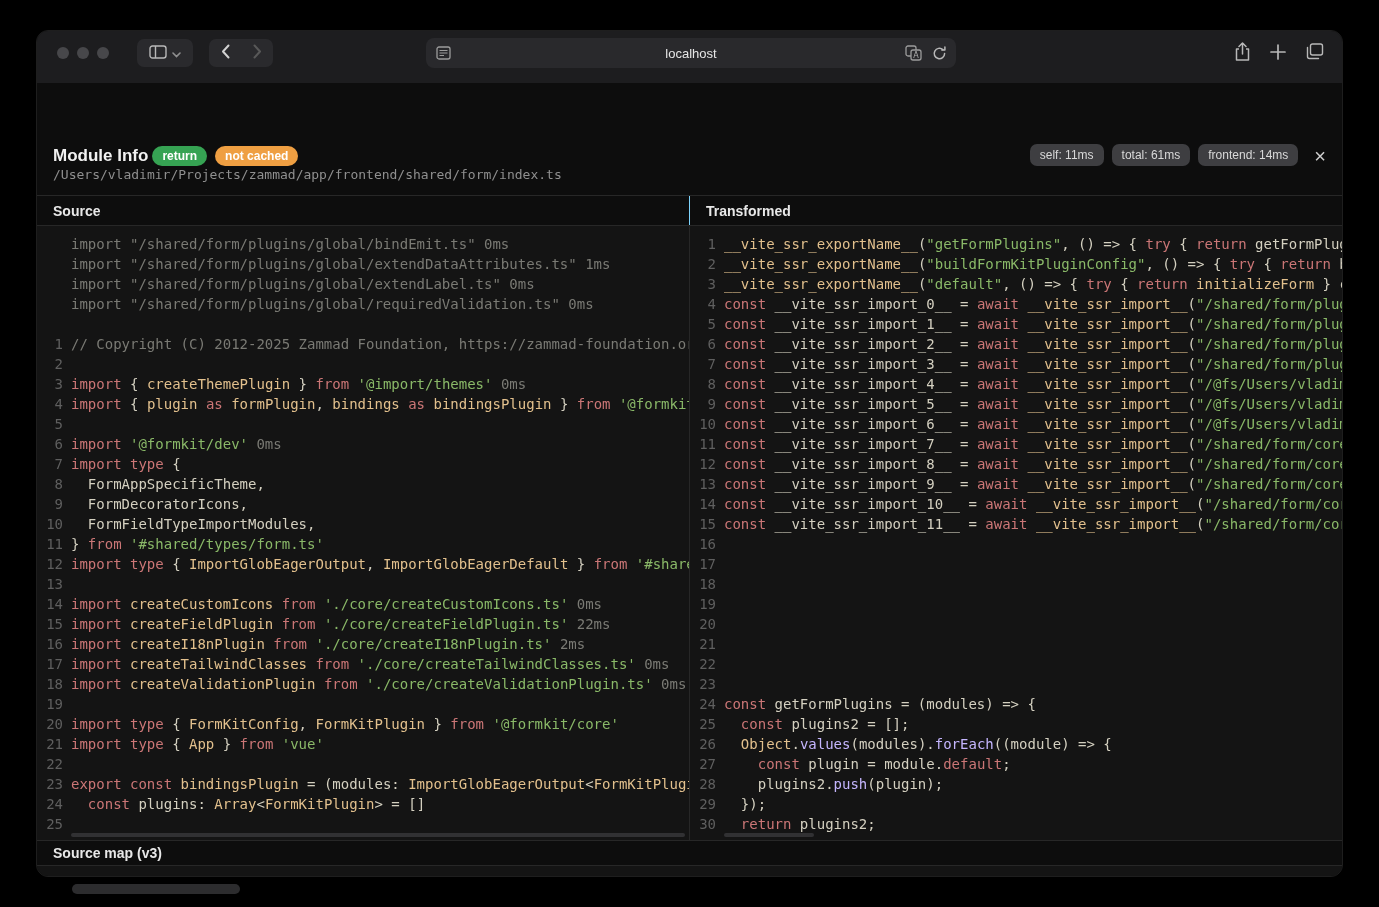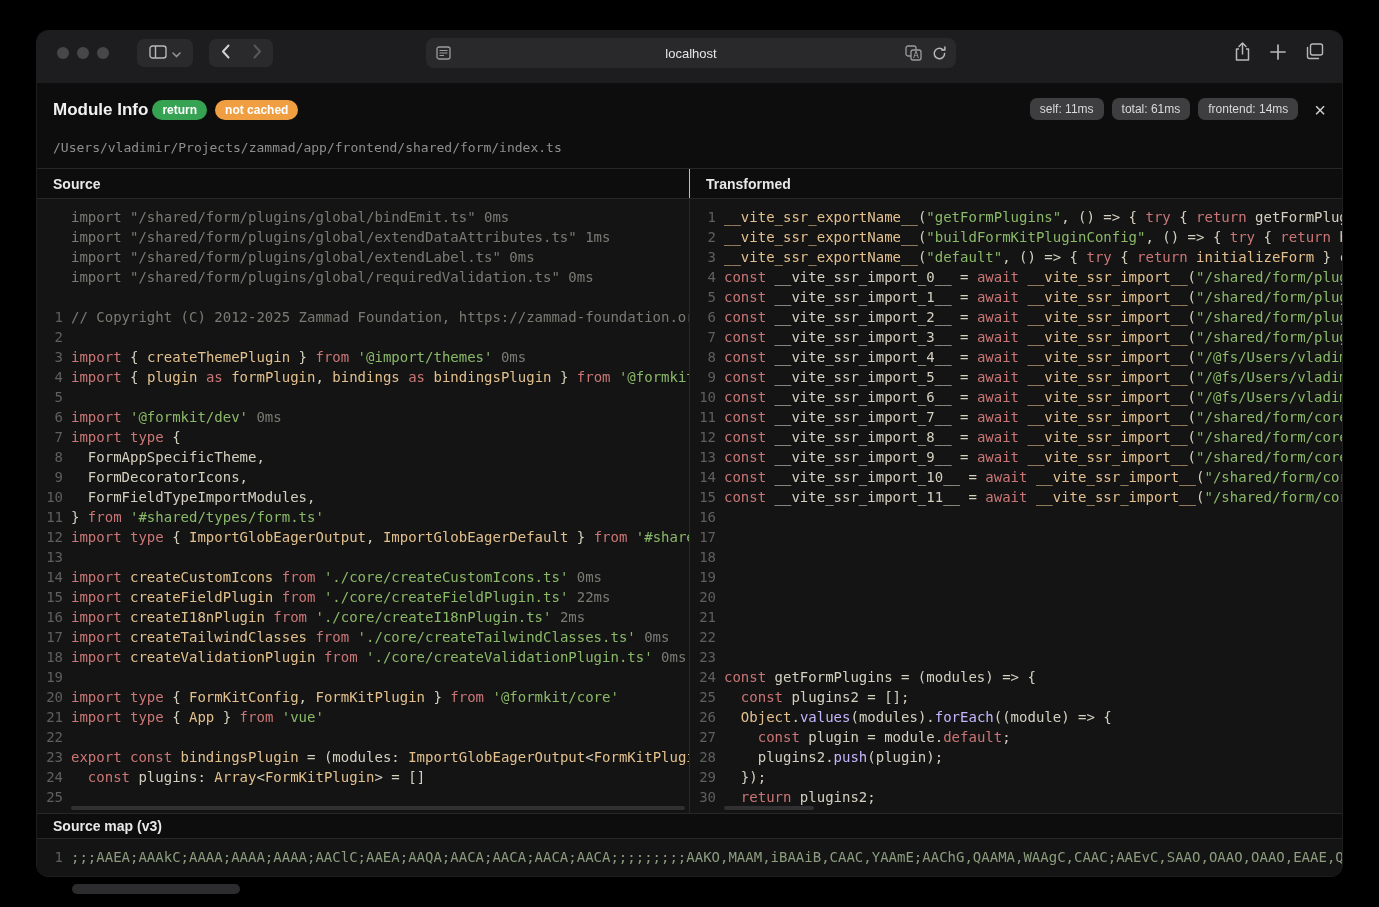--- a/index.html
+++ b/index.html
@@ -31,25 +31,25 @@
   .tb-right { position:absolute; right:18px; top:8px; height:28px; display:flex; gap:19px; align-items:center; }
   .tb-right button { background:none; border:none; display:flex; align-items:center; cursor:pointer; }
 
   
   .mi-header { padding:15px 16px 0 16px; flex:none; background:#0d0d0d; }
   .mi-title-row { display:flex; align-items:flex-end; gap:0; }
   .mi-title { font-size:17px; font-weight:700; color:#f1f1f1; margin-right:4px; }
   .badge { font-size:12px; font-weight:600; color:#fff; padding:3px 10px; border-radius:999px; }
   .badges { display:flex; gap:8px; align-items:center; }
   .metrics { display:flex; gap:8px; align-items:center; margin-left:auto; }
-  .metric { font-size:12px; color:#d9d9d9; background:#3e3e41; padding:4px 10px; border-radius:7px; }
+  .metric { font-size:12px; color:#d9d9d9; background:#3e3e41; padding:4px 10px; border-radius:7px;margin-top:46px; }
   .close-btn { background:none; border:none; color:#cfcfcf; font-size:20px; line-height:1;
                margin-left:16px; cursor:pointer; }
   .mi-path { font-family:"DejaVu Sans Mono", monospace; font-size:13px; color:#8f8f8f;
-             margin-top:20px; padding-bottom:13px; }
+             margin-top:1px; padding-bottom:13px; }
 
   
   .split-header { display:flex; flex:none; height:31px;
                   border-top:1px solid #272727; border-bottom:1px solid #272727; }
   .split-header .cell { flex:1; display:flex; align-items:center; padding-left:16px;
                         font-size:14px; font-weight:600; color:#e8e8e8; }
   .split-header .cell + .cell { border-left:1px solid #7dd3fc; }
 
   
   .code-area { display:flex; height:614px; flex:none; }

